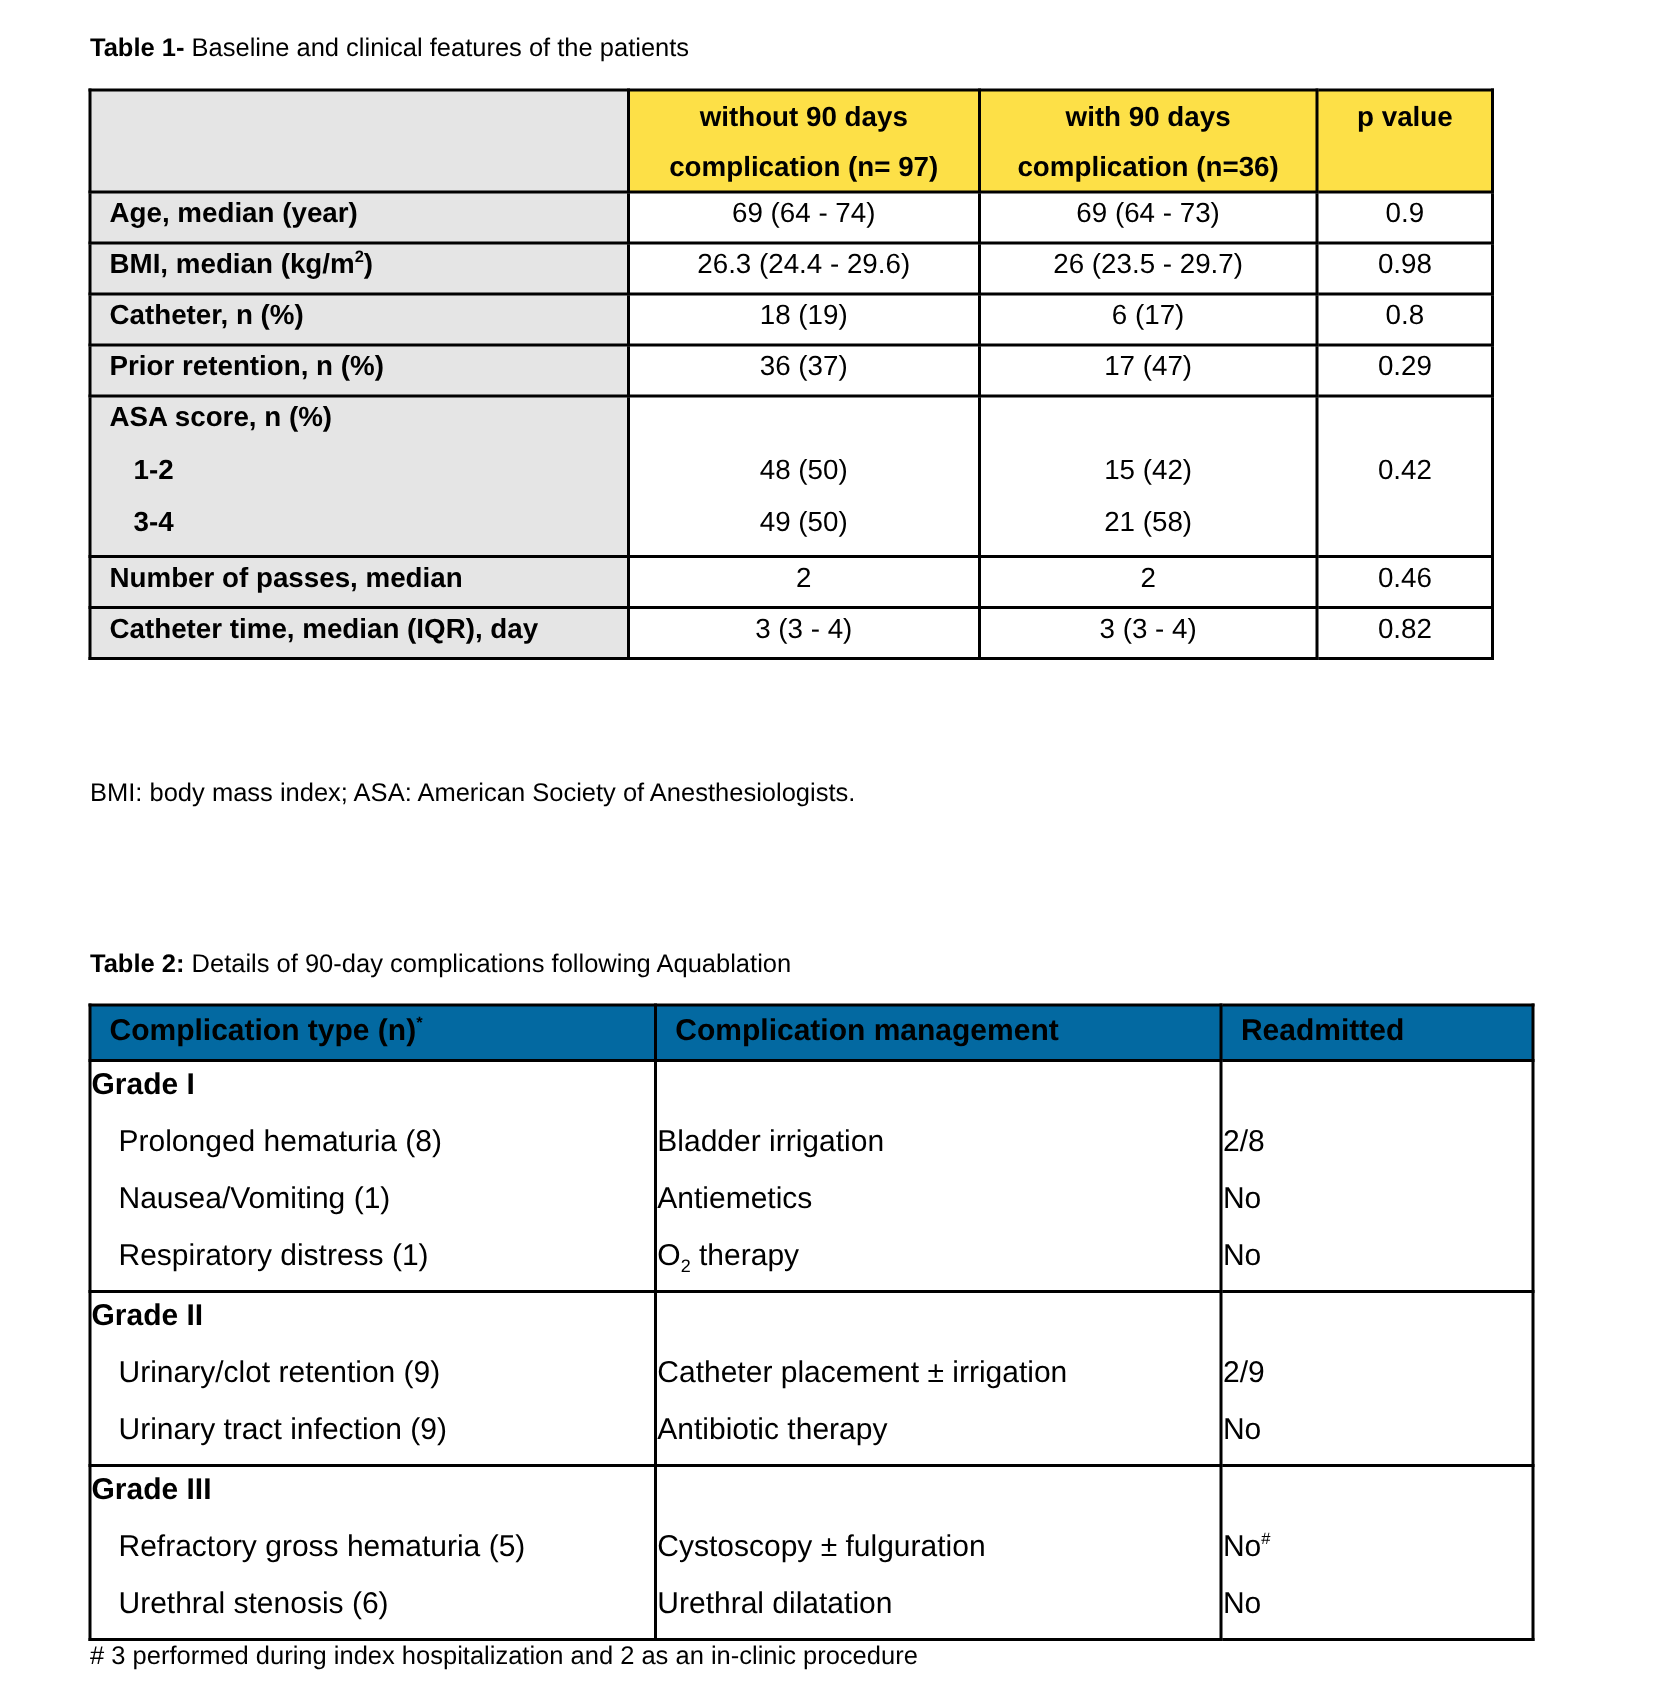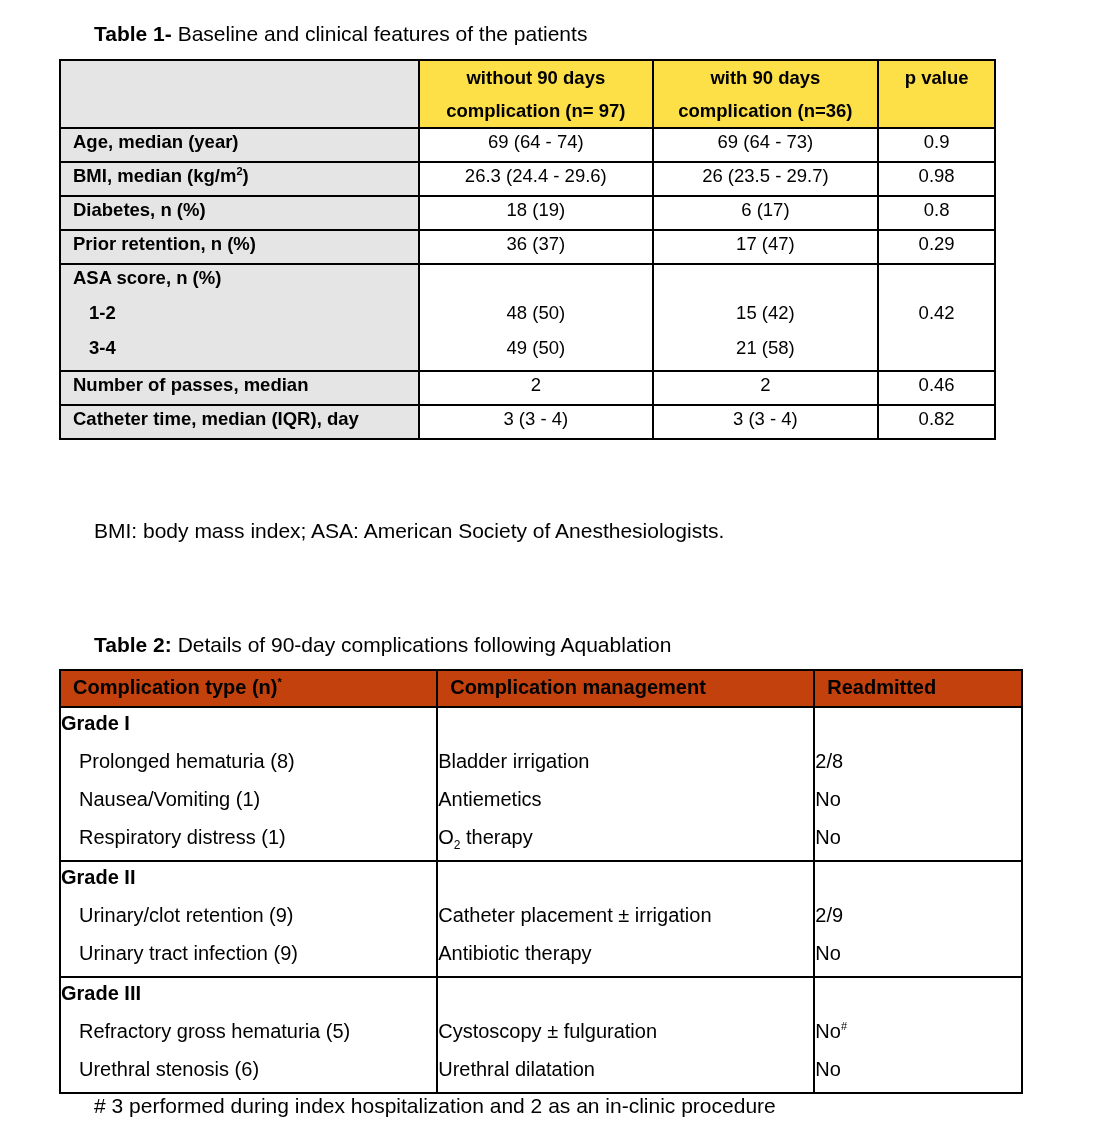--- a/index.html
+++ b/index.html
@@ -1,17 +1,17 @@
 <!DOCTYPE html>
 <html><head>
   <meta charset="utf-8">
   <style>
     html, body { margin: 0; padding: 0; background: #ffffff; }
     body { width: 1118px; height: 1136px; position: relative; font-family: "Liberation Sans", sans-serif; color: #000; }
-    .caption { position: absolute; font-size: 21px; white-space: nowrap; margin-left: 34px; }
+    .caption { position: absolute; font-size: 17px; white-space: nowrap; }
     .caption b { font-weight: bold; }
     table { position: absolute; border-collapse: collapse; font-family: "Liberation Sans", sans-serif; }
     td, th { border: 2px solid #000; padding: 0; vertical-align: top; }
 
     
     #t1 { left: 59px; top: 59px; width: 937px; font-size: 18.5px; }
     #t1 col.c0 { width: 360px; }
     #t1 col.c1 { width: 234px; }
     #t1 col.c2 { width: 226px; }
     #t1 col.c3 { width: 117px; }
@@ -21,21 +21,21 @@
     #t1 td.val { text-align: center; }
     #t1 tr.r td { height: 32px; line-height: 26px; }
     #t1 .stack div { height: 35px; line-height: 26px; }
     #t1 .indent { padding-left: 16px; }
 
     
     #t2 { left: 59px; top: 669px; width: 964px; font-size: 20px; }
     #t2 col.c0 { width: 378px; }
     #t2 col.c1 { width: 378px; }
     #t2 col.c2 { width: 208px; }
-    #t2 th { background: #c2410c; font-weight: bold; text-align: left; padding-left: 12px; height: 35px; line-height: 32px; }
+    #t2 th { background: #0369a1; font-weight: bold; text-align: left; padding-left: 12px; height: 35px; line-height: 32px; }
     #t2 td { }
     #t2 .line { height: 38px; line-height: 30px; }
     #t2 .grade { font-weight: bold; }
     #t2 .sub { padding-left: 18px; }
     sup { font-size: 11px; vertical-align: super; line-height: 0; }
     sub { font-size: 12px; vertical-align: sub; line-height: 0; }
   </style>
 </head>
 <body>
 
@@ -70,21 +70,21 @@
     <td class="val">69 (64 - 73)</td>
     <td class="val">0.9</td>
   </tr>
   <tr class="r">
     <td class="label"><span>BMI, median (kg/m</span><sup>2</sup><span>)</span></td>
     <td class="val">26.3 (24.4 - 29.6)</td>
     <td class="val">26 (23.5 - 29.7)</td>
     <td class="val">0.98</td>
   </tr>
   <tr class="r">
-    <td class="label">Diabetes, n (%)</td>
+    <td class="label">Catheter, n (%)</td>
     <td class="val">18 (19)</td>
     <td class="val">6 (17)</td>
     <td class="val">0.8</td>
   </tr>
   <tr class="r">
     <td class="label">Prior retention, n (%)</td>
     <td class="val">36 (37)</td>
     <td class="val">17 (47)</td>
     <td class="val">0.29</td>
   </tr>

